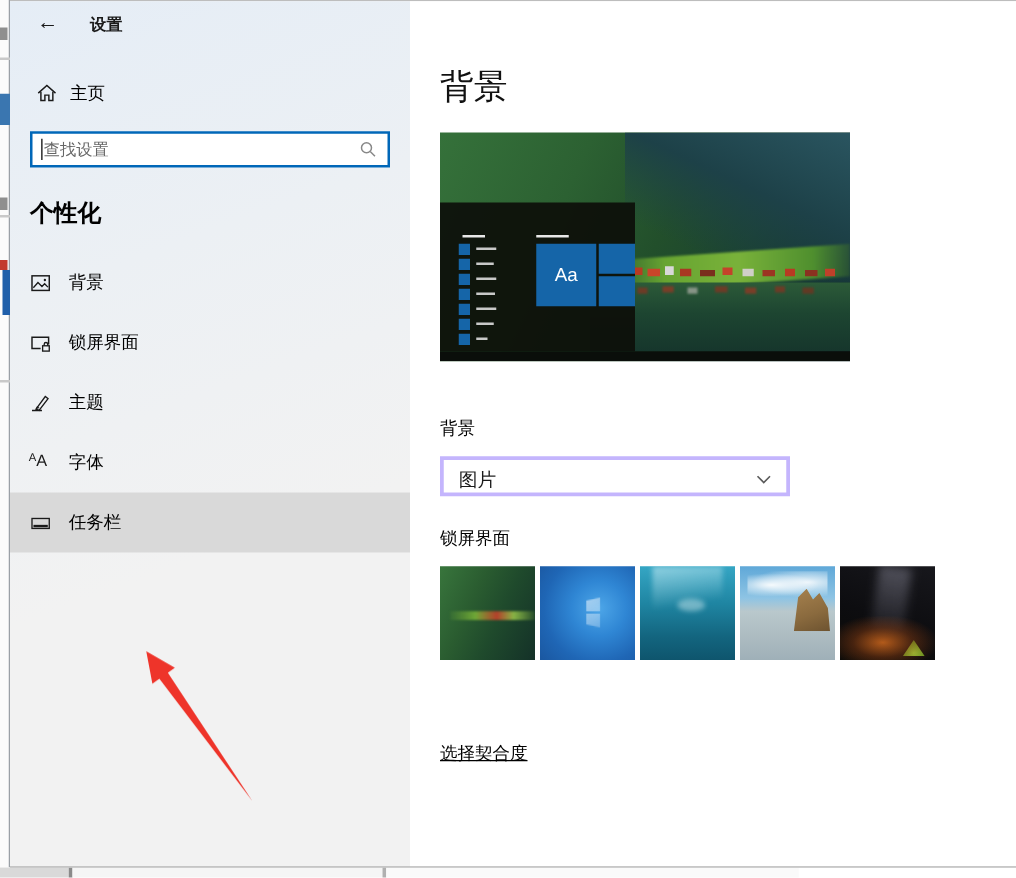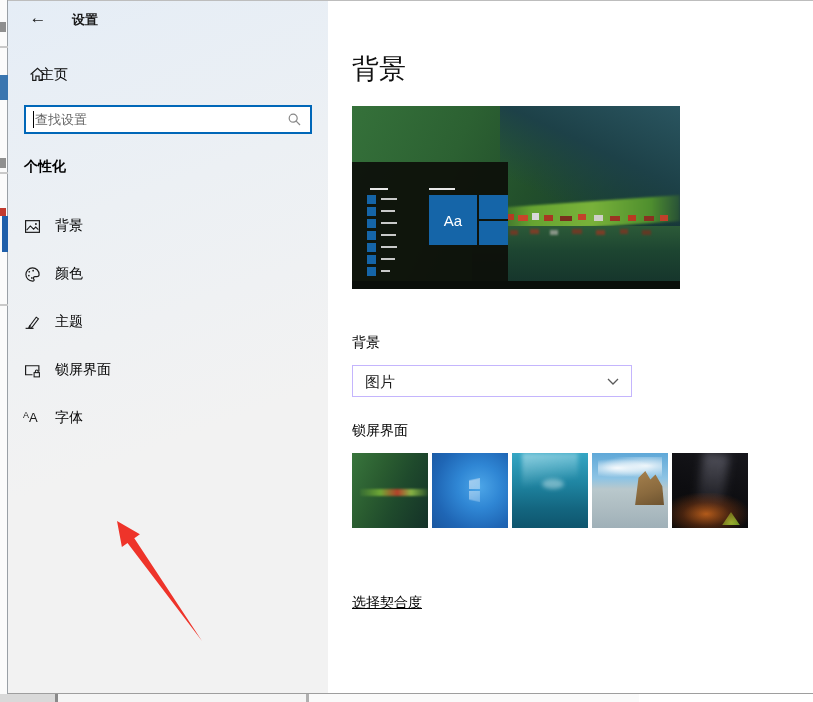--- a/index.html
+++ b/index.html
@@ -20,32 +20,32 @@
     background:#fff; border-top:1px solid #bdbdbd; border-bottom:1px solid #9e9e9e; }
 
   
   .sidebar { position:absolute; left:0; top:0; width:320px; height:100%;
     background:linear-gradient(160deg,#e5edf6 0%,#ecf0f4 30%,#f2f2f2 62%,#f2f2f2 100%); }
   .back-btn { position:absolute; left:14px; top:4px; width:32px; height:26px;
     font-size:17px; color:#1a1a1a; text-align:center; line-height:26px; cursor:pointer; }
   .win-title { position:absolute; left:64px; top:10px; font-size:13px; color:#1a1a1a;font-weight:bold; }
   .home-row { position:absolute; left:0; top:60px; width:100%; height:30px; cursor:pointer; }
   .home-row .icon { position:absolute; left:21px; top:5px; }
-  .home-row .lbl { position:absolute; left:32px; top:5px; font-size:14px; color:#000; }
+  .home-row .lbl { position:absolute; left:48px; top:5px; font-size:14px; color:#000; }
 
   .search-box { position:absolute; left:16px; top:104px; width:288px; height:29px;
     background:#fff; border:2px solid #0067b8;padding-left:32px; }
   .search-box input { position:absolute; left:9px; top:1px; width:240px; height:23px;
     border:none; outline:none; font-size:13px; color:#333; background:transparent;
     font-family:"Liberation Sans","DejaVu Sans",sans-serif; }
   .search-box input::placeholder { color:#666; opacity:1; }
   .caret { position:absolute; left:7px; top:4px; width:1px; height:17px; background:#000; }
   .search-glyph { position:absolute; right:8px; top:5px; }
 
-  .section-heading { position:absolute; left:16px; top:157px; font-size:14px;
+  .section-heading { position:absolute; left:16px; top:157px; font-size:19px;
     font-weight:bold; color:#000; }
 
   .nav { position:absolute; left:0; top:201px; width:100%; }
   .nav-item { position:relative; width:100%; height:48px; cursor:pointer; }
   .nav-item.active { background:#d9d9d9; }
   .nav-item .icon { position:absolute; left:16px; top:16px; }
   .nav-item .lbl { position:absolute; left:47px; top:15px; font-size:14px; color:#000; }
   .fonts-glyph { position:absolute; left:15px; top:14px; width:20px; color:#1a1a1a; }
   .fonts-glyph .f-sm { font-size:9px; vertical-align:4px; }
   .fonts-glyph .f-lg { font-size:13px; }
@@ -84,21 +84,21 @@
   .ms { position:absolute; background:#1565a8; }
   .ms-line { position:absolute; background:#c9c9c9; height:2px; }
   .ms-hdr { position:absolute; background:#e8e8e8; height:2px; }
   .ms-bigtile { display:flex; align-items:center; justify-content:center;
     color:#fff; font-size:15px; }
   .pv-taskbar { position:absolute; left:0; top:175px; width:328px; height:8px; background:#0a0e0a; }
 
   
   .field-label { position:absolute; left:24px; font-size:14px; color:#000; }
   .dropdown { position:absolute; left:24px; width:280px; height:32px; background:#fff;
-    border:1px solid #c4b5fd; cursor:pointer; }
+    border:3px solid #c4b5fd; cursor:pointer; }
   .dropdown .val { position:absolute; left:12px; top:7px; font-size:15px; color:#1a1a1a; }
   .dropdown .chev { position:absolute; right:12px; top:12px; }
 
   .thumbs { position:absolute; left:24px; top:452px; display:flex; gap:4px; }
   .thumb { width:76px; height:75px; cursor:pointer; position:relative; overflow:hidden; }
   .th-fjord { background:linear-gradient(115deg,#38753c 0%,#2a5c30 35%,#1f4a2c 60%,#143128 100%); }
   .th-fjord::after { content:""; position:absolute; left:8px; top:36px; width:68px; height:7px;
     background:linear-gradient(90deg,rgba(120,180,60,.1),#6fa836 30%,#b3402a 55%,#87b345 75%,rgba(90,140,50,.2));
     filter:blur(1px); }
   .th-win10 { background:radial-gradient(circle at 62% 45%,#4da6e8 0%,#2f86d4 35%,#1f66b5 70%,#1a57a0 100%); }
@@ -195,61 +195,58 @@
         <span class="icon">
           <svg class="iconsvg" width="17" height="17" viewBox="0 0 16 16">
             <rect x="1.5" y="2.5" width="13" height="11" fill="none" stroke="#1a1a1a" stroke-width="1.1"></rect>
             <path d="M2.5 11.5 L6 7.5 L9 10.5 L11 8.5 L13.5 11" fill="none" stroke="#1a1a1a" stroke-width="1"></path>
             <circle cx="11.2" cy="5.6" r="0.9" fill="#1a1a1a"></circle>
           </svg>
         </span>
         <span class="lbl">背景</span>
       </div>
 
+
       <div class="nav-item">
         <span class="icon">
           <svg class="iconsvg" width="17" height="17" viewBox="0 0 16 16">
-            <path d="M8 1.8 a6.2 6.2 0 1 0 0 12.4 c1.6 0 1.9-1 1.2-1.9 c-.8-1-.2-2.3 1.2-2.3 h1.6 c1.4 0 2.2-1 2.2-2 C14.2 4.3 11.4 1.8 8 1.8 Z" fill="none" stroke="#1a1a1a" stroke-width="1.1"></path>
-            <circle cx="5" cy="5.4" r="0.8" fill="#1a1a1a"></circle>
-            <circle cx="8.6" cy="4.4" r="0.8" fill="#1a1a1a"></circle>
-            <circle cx="4.6" cy="9" r="0.8" fill="#1a1a1a"></circle>
-            <circle cx="7.4" cy="11.2" r="0.8" fill="#1a1a1a"></circle>
+            <path d="M14 9 V3.5 H1.5 V12 H8" fill="none" stroke="#1a1a1a" stroke-width="1.1"></path>
+            <rect x="9.5" y="10" width="5" height="4" fill="none" stroke="#1a1a1a" stroke-width="1"></rect>
+            <path d="M10.7 10 V8.8 a1.3 1.3 0 0 1 2.6 0 V10" fill="none" stroke="#1a1a1a" stroke-width="1"></path>
           </svg>
         </span>
-        <span class="lbl">颜色</span>
+        <span class="lbl">锁屏界面</span>
       </div>
 
       <div class="nav-item">
         <span class="icon">
           <svg class="iconsvg" width="17" height="17" viewBox="0 0 16 16">
             <path d="M1.5 13.5 H9" stroke="#1a1a1a" stroke-width="1.1" fill="none"></path>
             <path d="M4.5 12.5 L11.5 3 L13.6 4.6 L6.8 13.5 Z" fill="none" stroke="#1a1a1a" stroke-width="1"></path>
             <path d="M4.5 12.5 L5.3 10.2 L7.2 11.6 Z" fill="#1a1a1a"></path>
           </svg>
         </span>
         <span class="lbl">主题</span>
       </div>
 
       <div class="nav-item">
+        <span class="fonts-glyph"><span class="f-sm">A</span><span class="f-lg">A</span></span>
+        <span class="lbl">字体</span>
+      </div>
+
+
+      <div class="nav-item active">
         <span class="icon">
           <svg class="iconsvg" width="17" height="17" viewBox="0 0 16 16">
-            <path d="M14 9 V3.5 H1.5 V12 H8" fill="none" stroke="#1a1a1a" stroke-width="1.1"></path>
-            <rect x="9.5" y="10" width="5" height="4" fill="none" stroke="#1a1a1a" stroke-width="1"></rect>
-            <path d="M10.7 10 V8.8 a1.3 1.3 0 0 1 2.6 0 V10" fill="none" stroke="#1a1a1a" stroke-width="1"></path>
+            <rect x="1.5" y="4.5" width="13" height="7.5" fill="none" stroke="#1a1a1a" stroke-width="1"></rect>
+            <rect x="2.6" y="9.3" width="10.8" height="1.8" fill="#1a1a1a"></rect>
           </svg>
         </span>
-        <span class="lbl">锁屏界面</span>
-      </div>
-
-      <div class="nav-item">
-        <span class="fonts-glyph"><span class="f-sm">A</span><span class="f-lg">A</span></span>
-        <span class="lbl">字体</span>
-      </div>
-
-
+        <span class="lbl">任务栏</span>
+      </div>
     </div>
   </div>
 
   <div class="win-controls">
     <div class="wc-btn wc-min"></div>
     <div class="wc-btn wc-max"></div>
     <div class="wc-btn wc-close"></div>
   </div>
 
   <div class="main">

